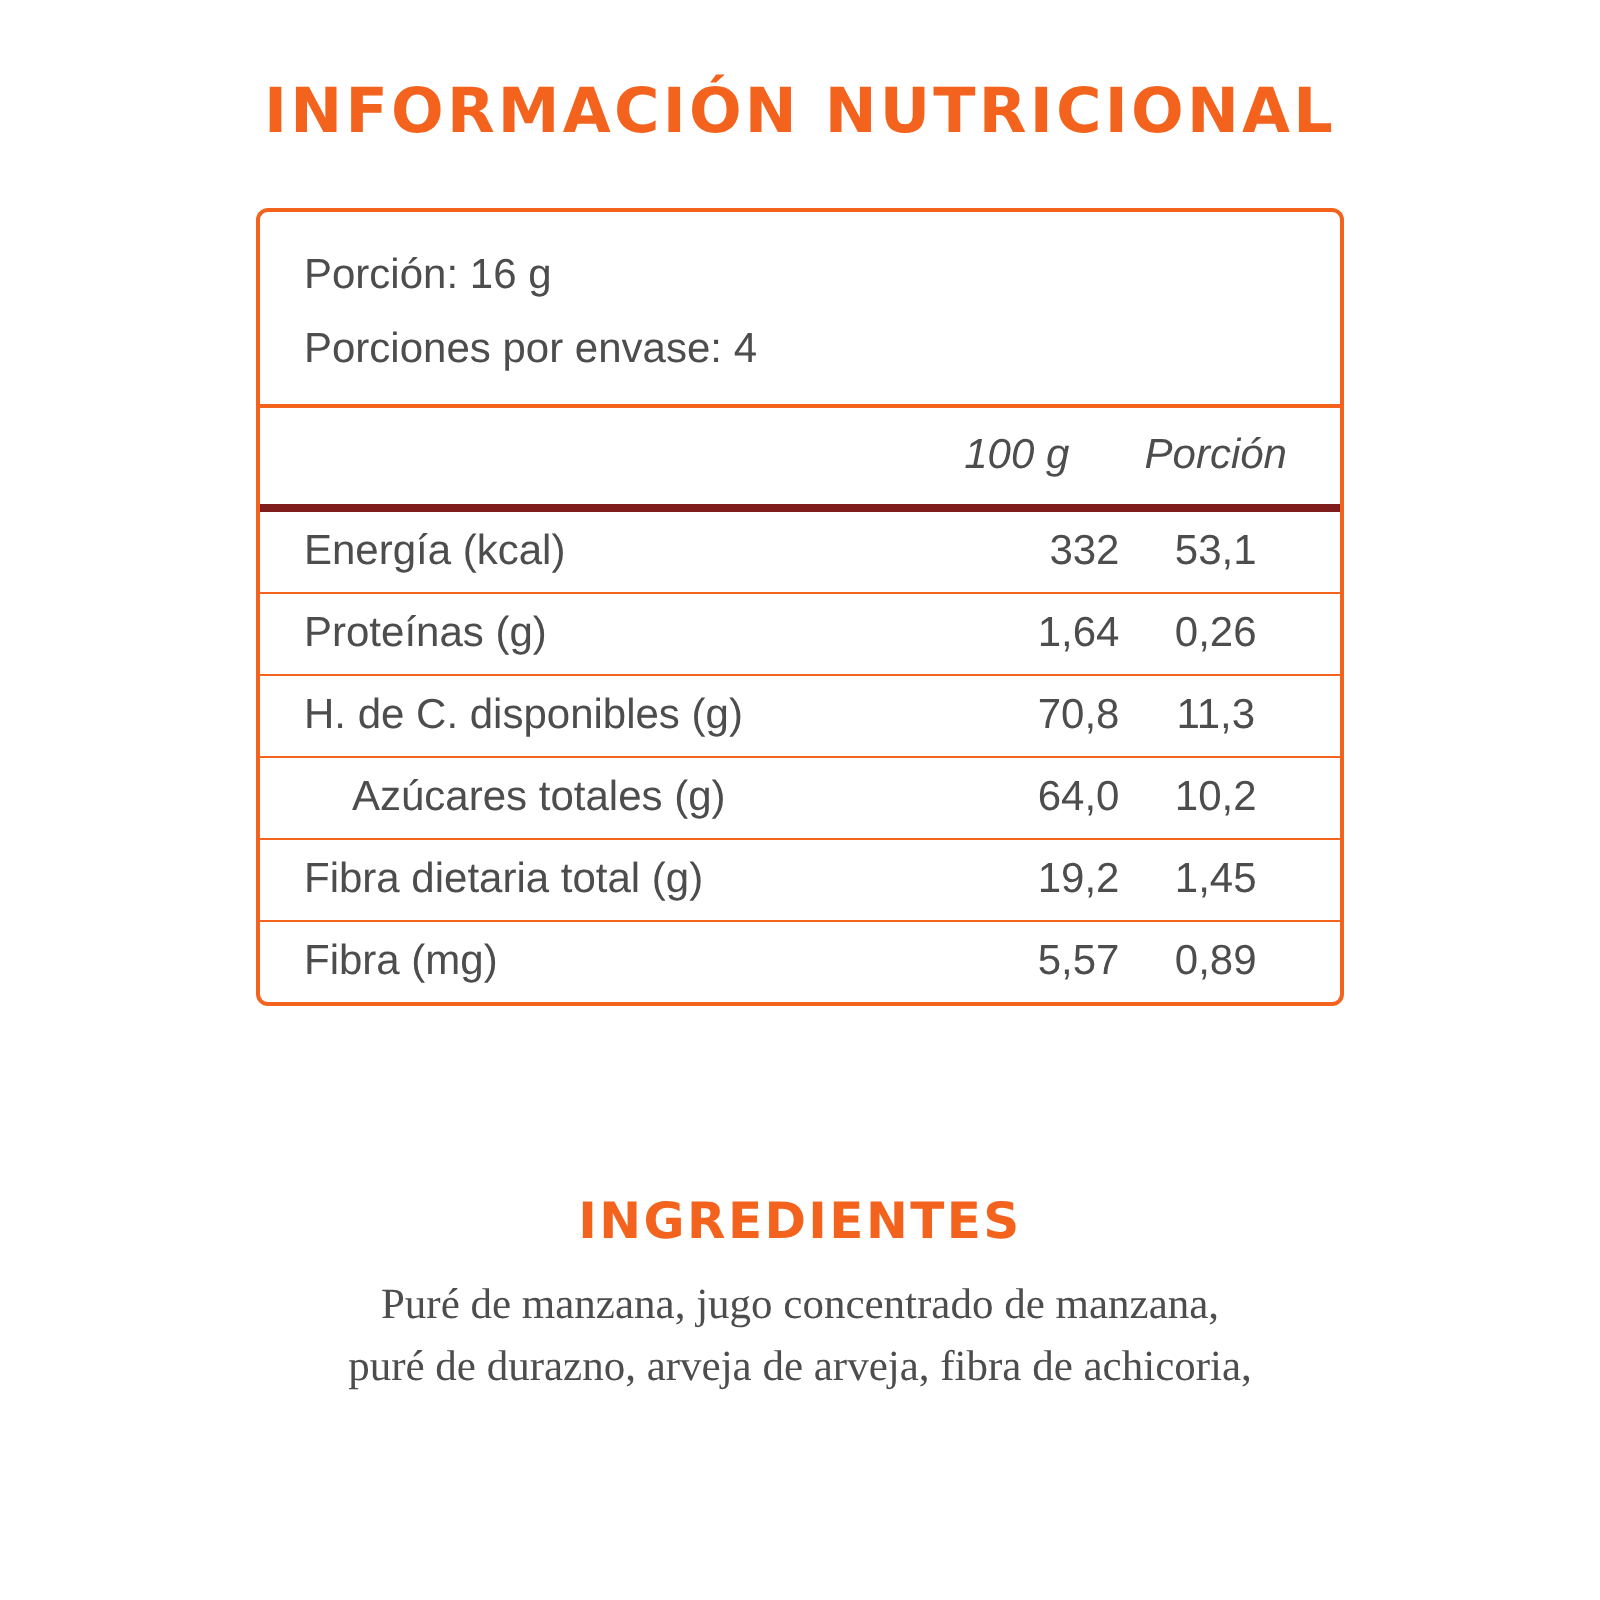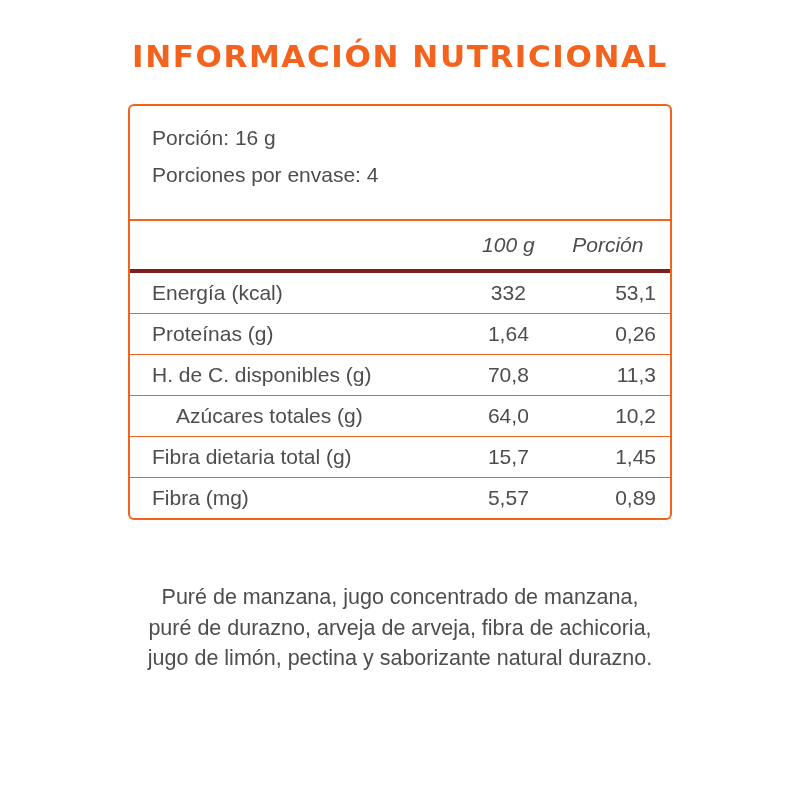--- a/index.html
+++ b/index.html
@@ -38,21 +38,21 @@
     left: 128px;
     top: 104px;
     width: 544px;
     border: 2px solid #f4631e;
     border-radius: 6px;
     box-sizing: border-box;
     padding: 0;
   }
 
   .serving-block {
-    padding: 14px 22px 25px 22px;
+    padding: 14px 22px 8px 22px;
   }
   .serving-row {
     font-size: 21px;
     color: #4d4d4d;
     line-height: 1.75;
     white-space: nowrap;
   }
   .serving-row .lbl {
     font-weight: normal;
   }
@@ -111,24 +111,24 @@
     height: 40px;
     border-top: 1.5px solid #f4631e;
   }
   .nutrition tbody tr.first-data td {
     border-top: 4px solid #7f1d1d;
   }
   .indent {
     padding-left: 46px !important;
   }
   .nutrition tbody tr td.col-100 {
-    text-align: center;
     padding-right: 0 !important;
   }
   .nutrition tbody tr td.col-portion {
+    text-align: center;
     padding-right: 14px !important;
   }
 
   .ingredients-title {
     text-align: center;
     color: #f4631e;
     font-size: 25px;
     font-weight: bold;
     letter-spacing: 1.2px;
     text-transform: uppercase;
@@ -136,20 +136,21 @@
     font-family: "DejaVu Sans", sans-serif;
   }
 
   .ingredients-body {
     text-align: center;
     font-size: 21.5px;
     color: #4d4d4d;
     line-height: 1.42;
     margin-top: 12px;
     padding: 0 60px;
+    font-family: Liberation Serif, serif;
   }
   .ingredients-body div {
     white-space: nowrap;
   }
 </style>
 </head>
 <body>
 
 <div class="page">
 
@@ -194,33 +195,33 @@
           <td class="col-100">70,8</td>
           <td class="col-portion">11,3</td>
         </tr>
         <tr>
           <td class="col-name indent">Azúcares totales (g)</td>
           <td class="col-100">64,0</td>
           <td class="col-portion">10,2</td>
         </tr>
         <tr>
           <td class="col-name">Fibra dietaria total (g)</td>
-          <td class="col-100">15,7</td>
+          <td class="col-100">19,2</td>
           <td class="col-portion">1,45</td>
         </tr>
         <tr>
           <td class="col-name">Fibra (mg)</td>
           <td class="col-100">5,57</td>
           <td class="col-portion">0,89</td>
         </tr>
       </tbody>
     </table>
   </div>
 
   <div style="position:absolute; left:0; top:570px; width:800px;">
+    <div class="ingredients-title">Ingredientes</div>
     <div class="ingredients-body">
       <div>Puré de manzana, jugo concentrado de manzana,</div>
       <div>puré de durazno, arveja de arveja, fibra de achicoria,</div>
-      <div>jugo de limón, pectina y saborizante natural durazno.</div>
     </div>
   </div>
 
 </div>
 
 </body></html>

